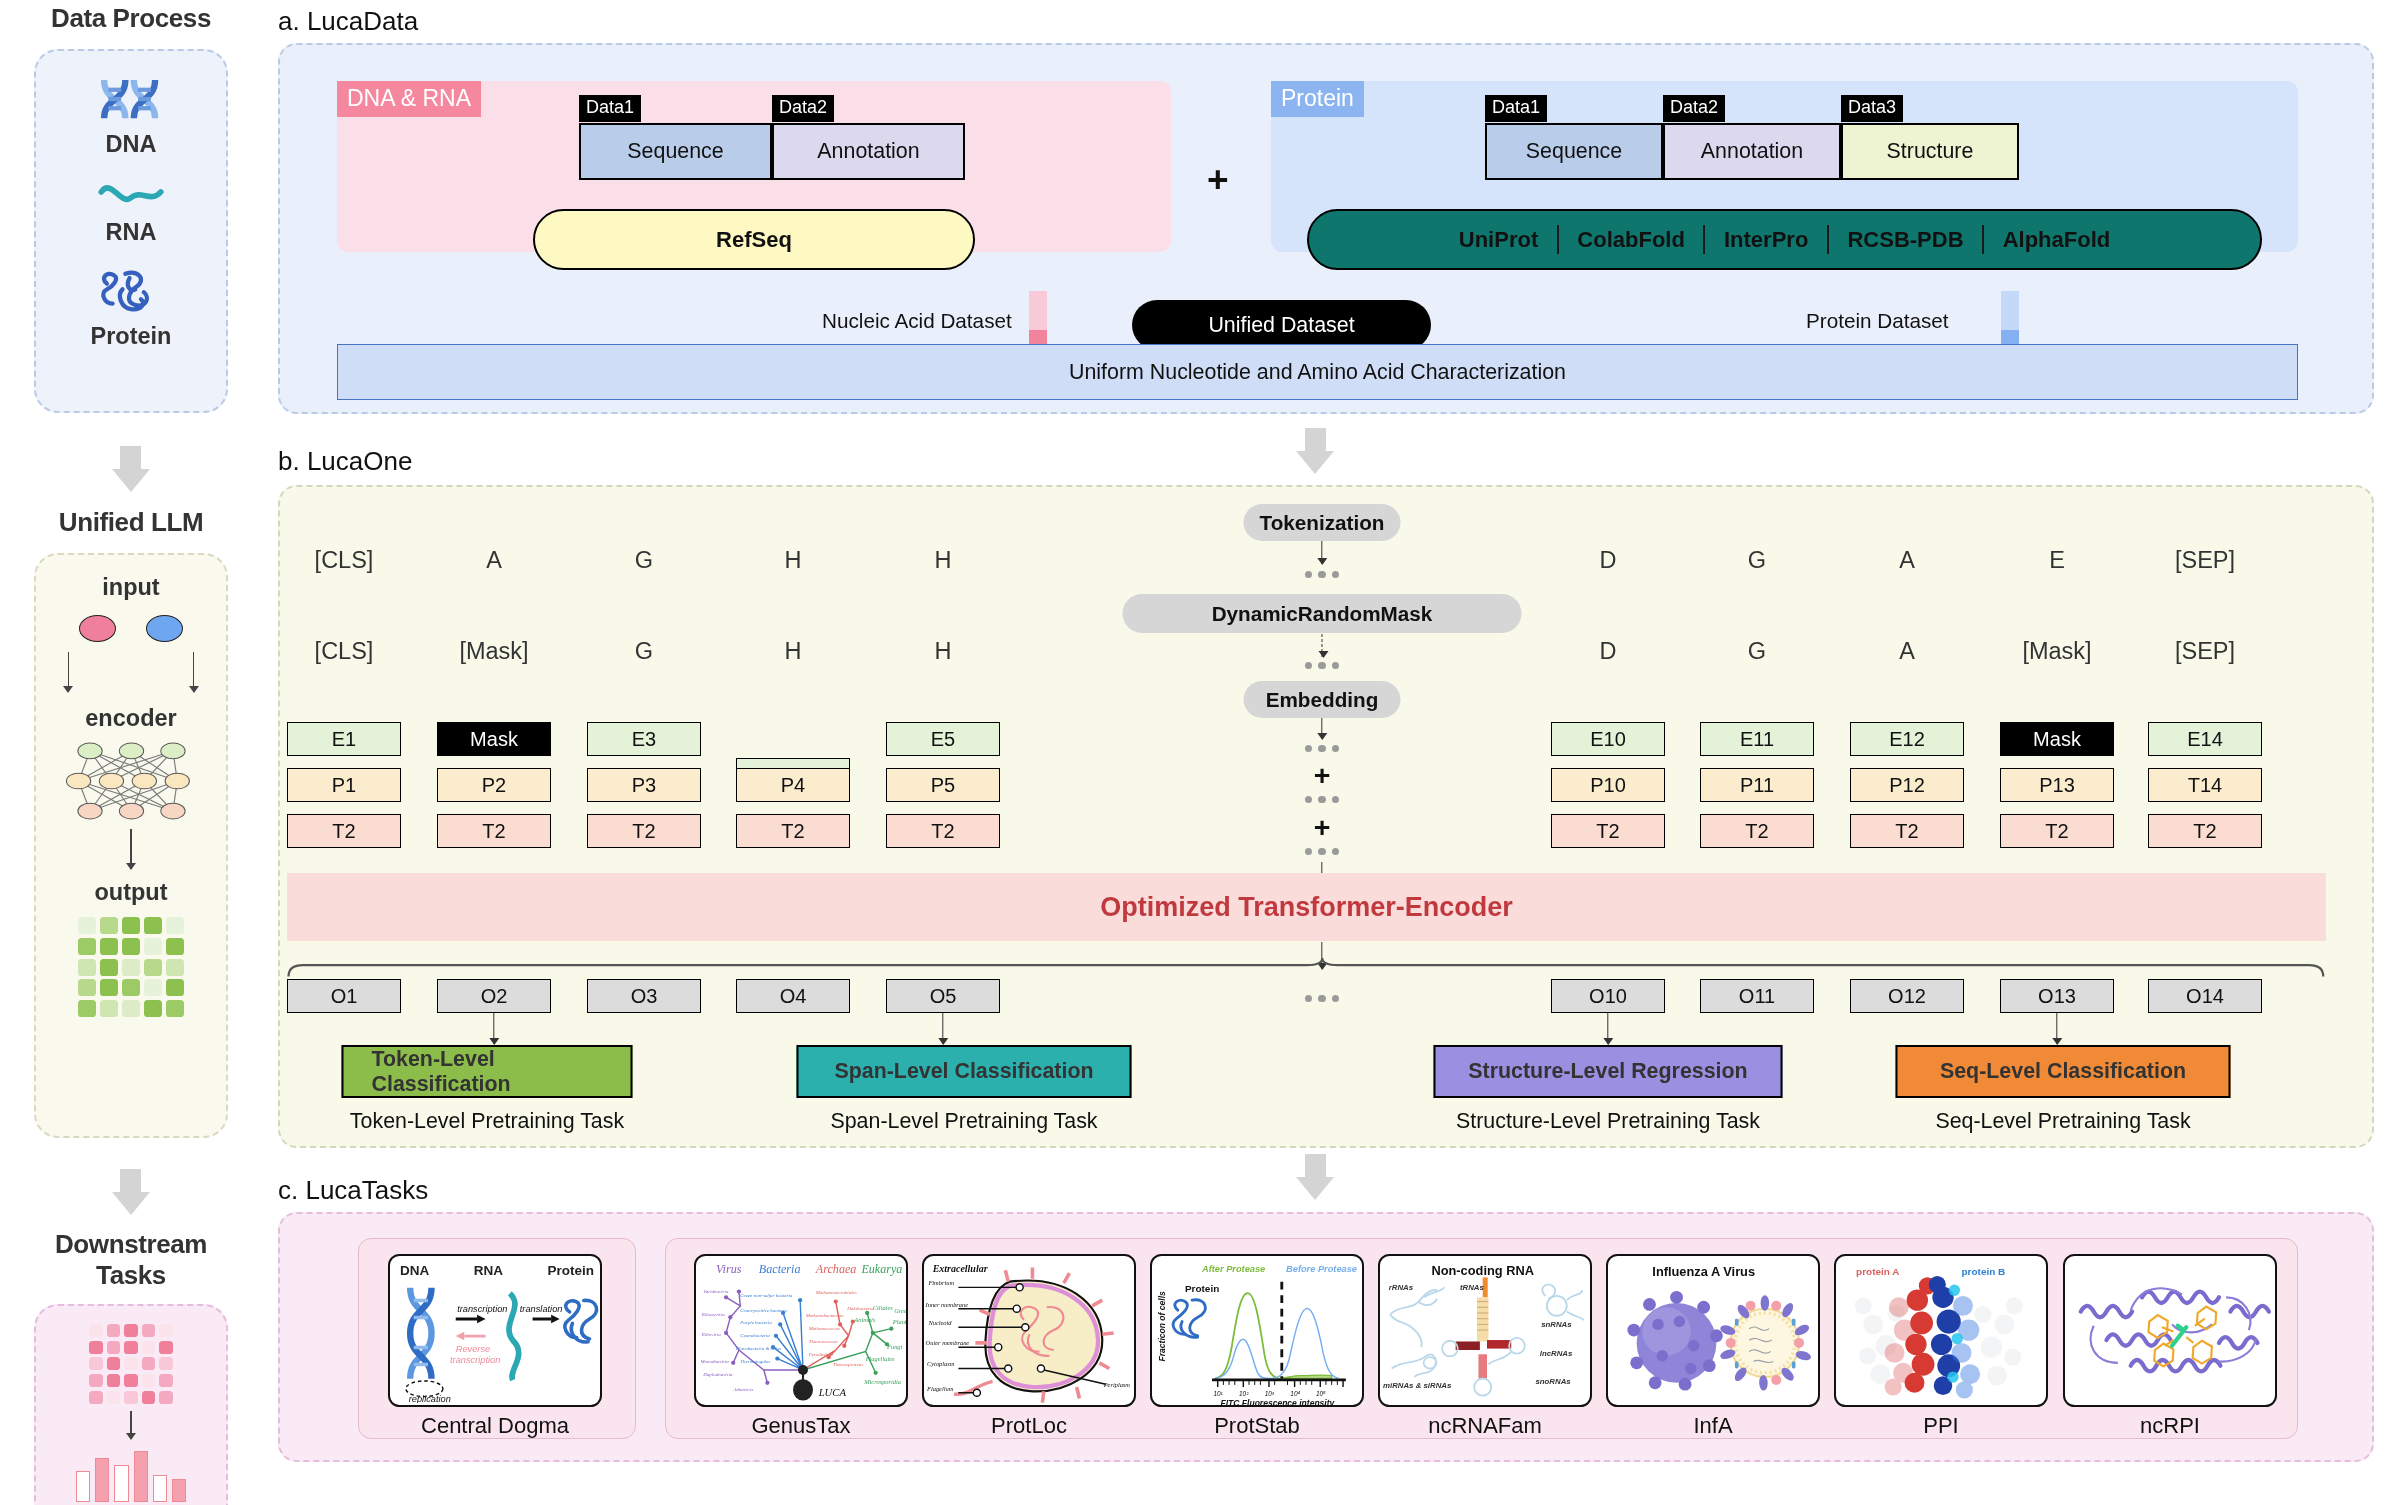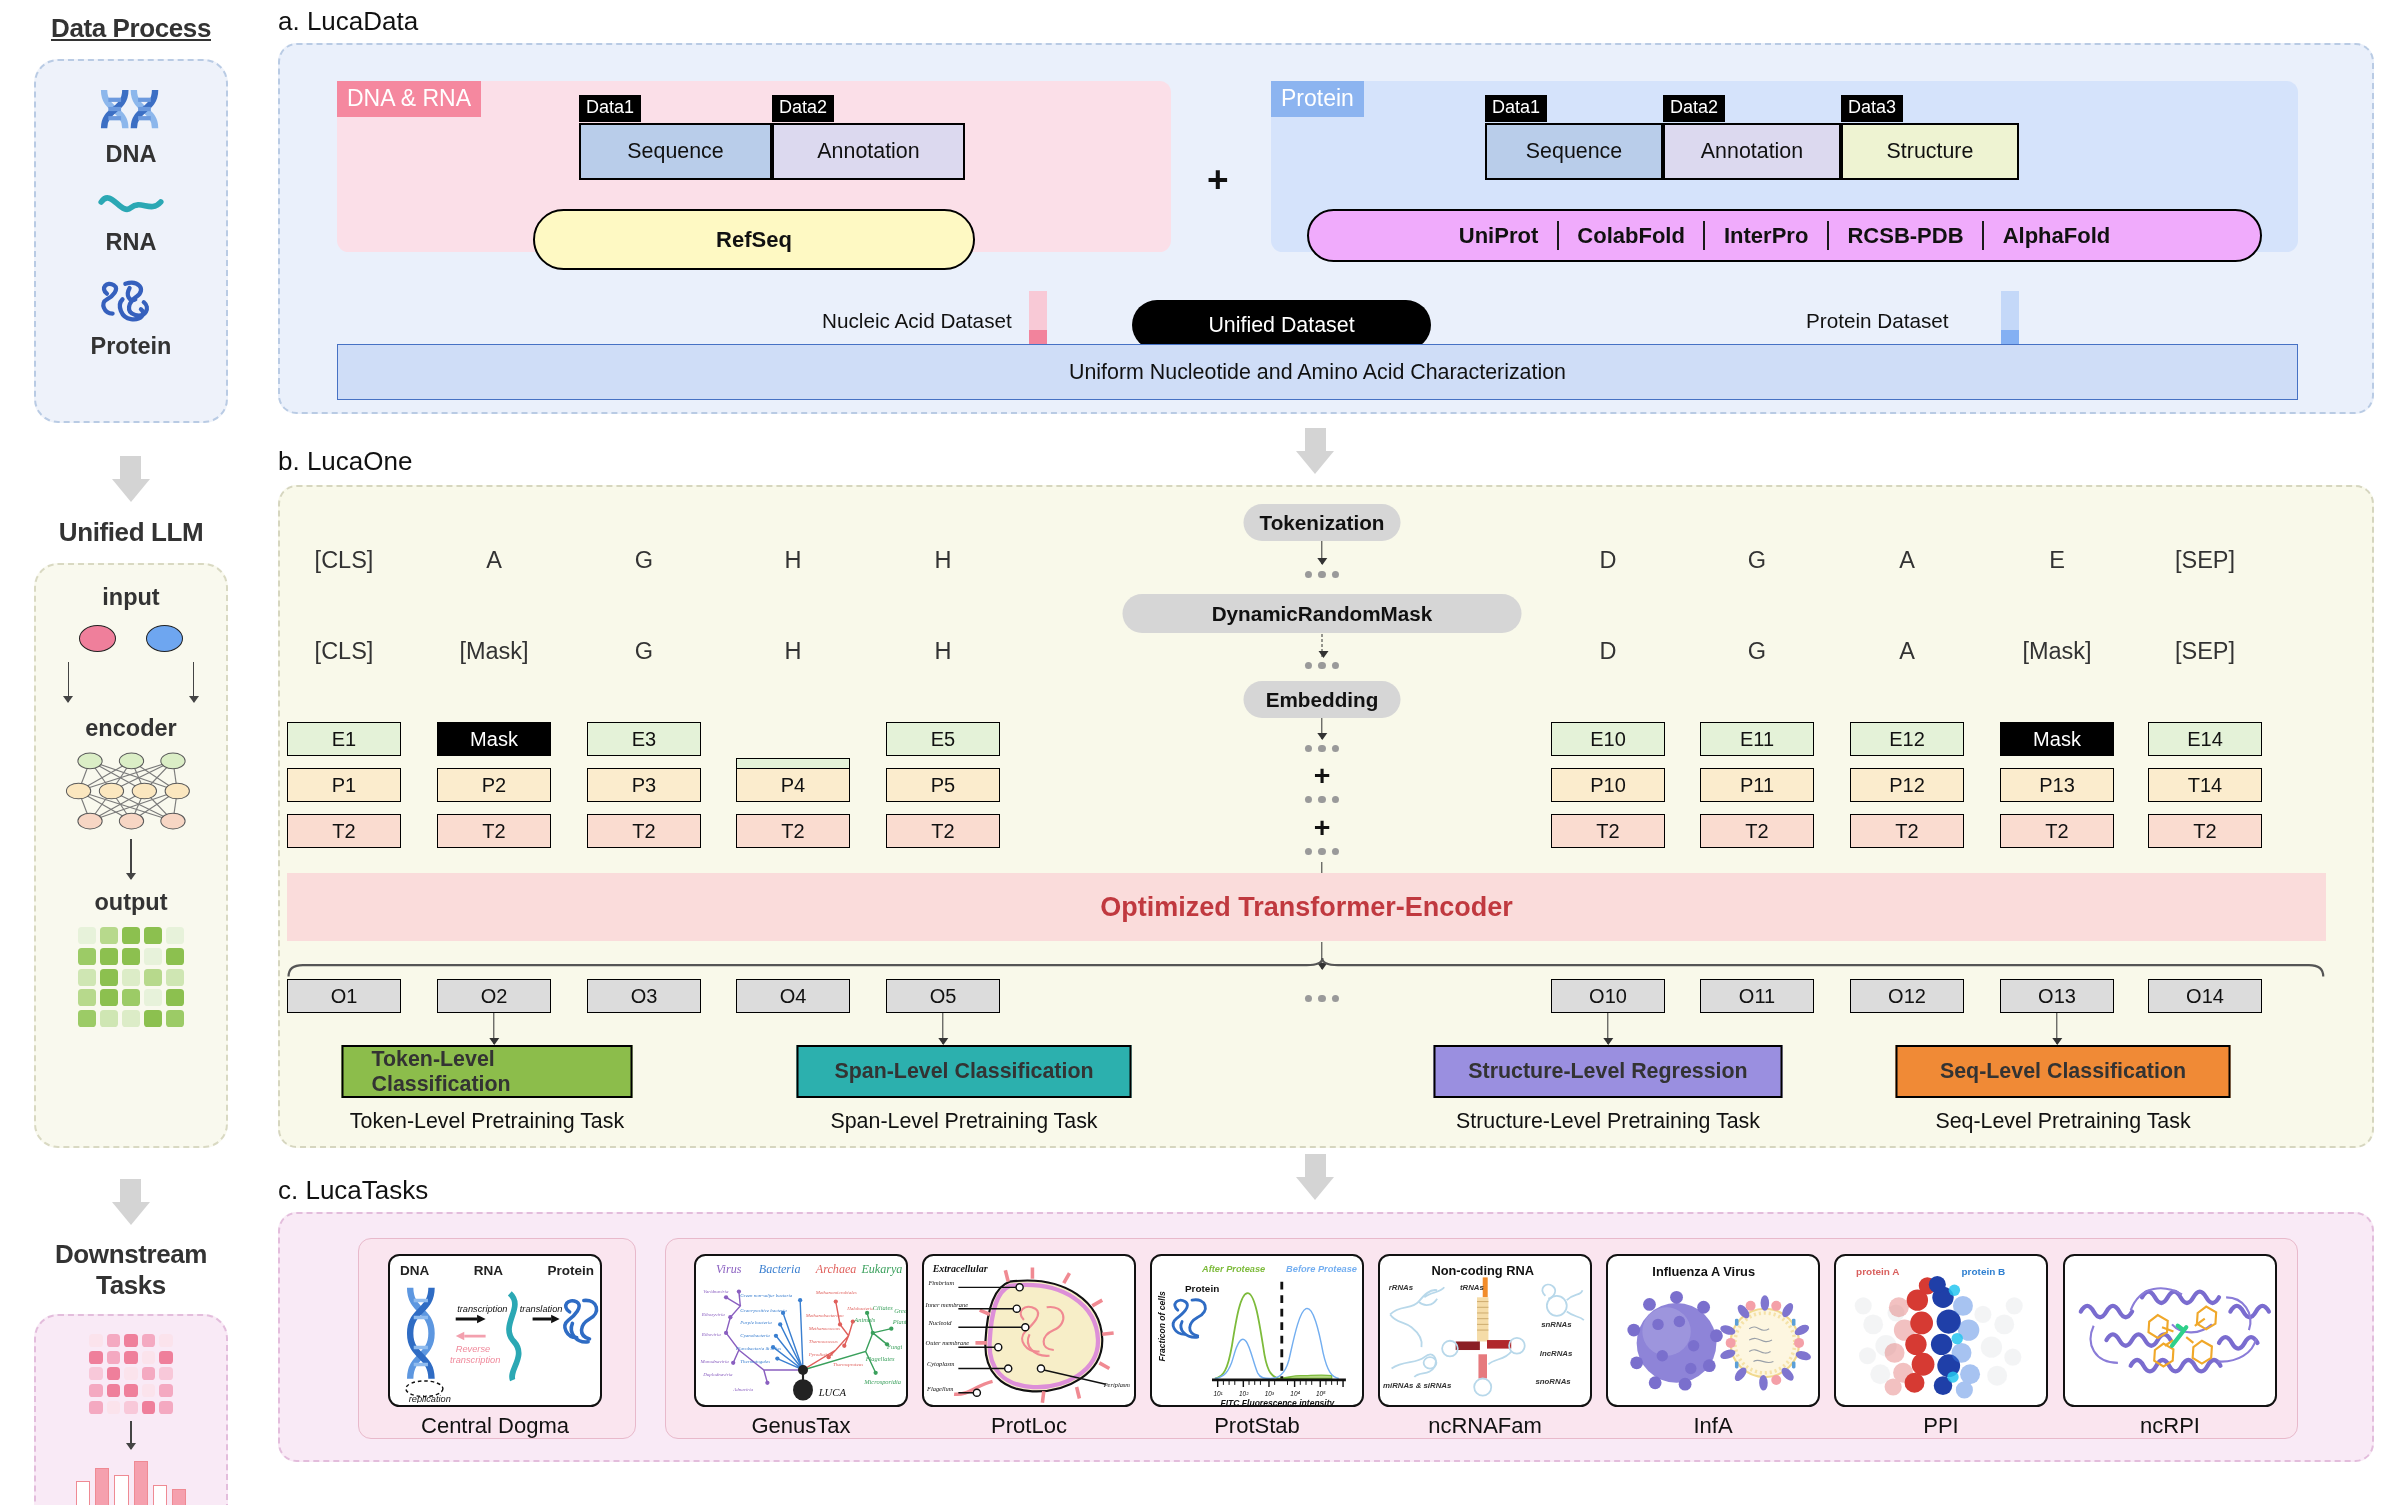--- a/index.html
+++ b/index.html
@@ -161,21 +161,21 @@
     background:#fff; border:2.1px solid #111; border-radius:11.4px;
     width:100%; height:153px; position:relative; overflow:hidden;
   }
   .cardcap{ text-align:center; font-size:22px; color:#111; margin-top:6.4px; }
 </style>
 </head>
 <body>
 
 <div id="left-rail">
 
-  <div class="rail-title" style="margin-top:13px;text-decoration:underline;">Data Process</div>
+  <div class="rail-title" style="margin-top:3px;">Data Process</div>
 
   <div class="rail-box" id="box-dataprocess" style="margin-top:15.7px;">
     <div style="padding-top:26px;">
       <div class="dna-icon">
         <svg width="68" height="44" viewBox="0 0 96 62">
           <path d="M10 4 C10 34 40 30 40 58" stroke="#8cb7ec" stroke-width="9" fill="none"></path>
           <path d="M40 4 C40 34 10 30 10 58" stroke="#3c6fc4" stroke-width="9" fill="none"></path>
           <path d="M52 4 C52 34 82 30 82 58" stroke="#8cb7ec" stroke-width="9" fill="none"></path>
           <path d="M82 4 C82 34 52 30 52 58" stroke="#3c6fc4" stroke-width="9" fill="none"></path>
           <g stroke="#6c9ade" stroke-width="6">
@@ -376,21 +376,21 @@
   </div>
   <div class="datacell" style="position:absolute;left:1383px; top:78px; width:178px; background:#dcd9ef;">
     <span class="datatab">Data2</span>
     <span>Annotation</span>
   </div>
   <div class="datacell" style="position:absolute;left:1561px; top:78px; width:178px; background:#eef3d2;">
     <span class="datatab">Data3</span>
     <span>Structure</span>
   </div>
 
-  <div class="pill" style="position:absolute;left:1027px; top:164px; width:955px; height:53px; background:#f0abfc;">
+  <div class="pill" style="position:absolute;left:1027px; top:164px; width:955px; height:61px; background:#0f766e;">
     <div class="srcrow">
       <span class="s">UniProt</span>
         <span class="div"></span>
       <span class="s">ColabFold</span>
         <span class="div"></span>
       <span class="s">InterPro</span>
         <span class="div"></span>
       <span class="s">RCSB-PDB</span>
         <span class="div"></span>
       <span class="s">AlphaFold</span>

